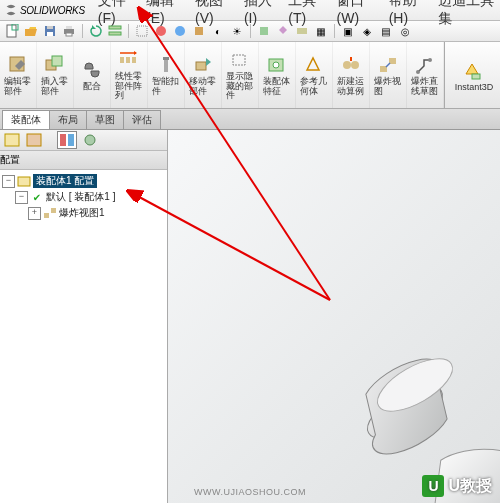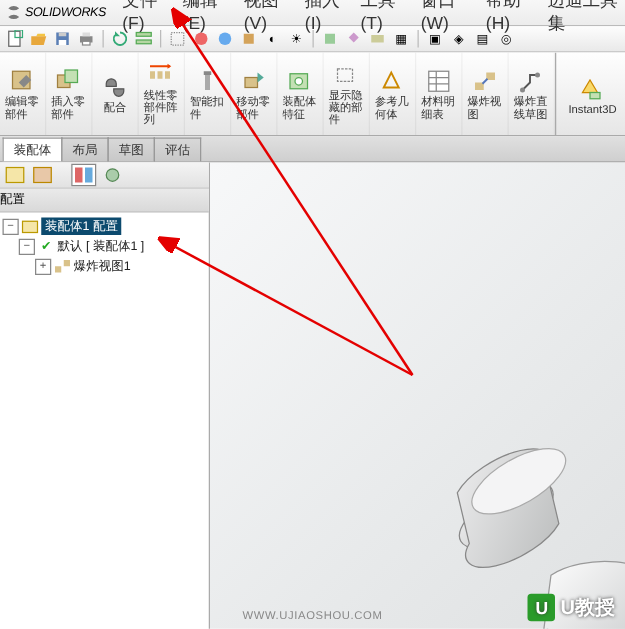--- a/index.html
+++ b/index.html
@@ -200,52 +200,51 @@
         <svg width="22" height="22">
           <rect x="4" y="8" width="10" height="8" fill="#d9c28a" stroke="#a08040"></rect>
           <path d="M14 4l5 4-5 4z" fill="#5a9"></path>
         </svg>
       </span>
     <span>移动零部件</span>
   </div>
   <div class="rbtn">
     <span class="ric">
         <svg width="22" height="22">
+          <rect x="4" y="6" width="12" height="10" fill="none" stroke="#888" stroke-dasharray="2 1"></rect>
+        </svg>
+      </span>
+    <span>显示隐藏的部件</span>
+  </div>
+  <div class="rbtn">
+    <span class="ric">
+        <svg width="22" height="22">
           <rect x="3" y="5" width="14" height="12" fill="#c4e0b4" stroke="#5a5"></rect>
           <circle cx="10" cy="11" r="3" fill="#fff" stroke="#5a5"></circle>
         </svg>
       </span>
     <span>装配体特征</span>
   </div>
   <div class="rbtn">
     <span class="ric">
         <svg width="22" height="22">
-          <rect x="4" y="6" width="12" height="10" fill="none" stroke="#888" stroke-dasharray="2 1"></rect>
-        </svg>
-      </span>
-    <span>显示隐藏的部件</span>
-  </div>
-  <div class="rbtn">
-    <span class="ric">
-        <svg width="22" height="22">
           <path d="M4 16L10 4l6 12z" fill="none" stroke="#c80" stroke-width="1.5"></path>
         </svg>
       </span>
     <span>参考几何体</span>
   </div>
   <div class="rbtn">
     <span class="ric">
         <svg width="22" height="22">
-          <rect x="3" y="3" width="16" height="16" fill="#fff" stroke="#888"></rect>
-          <line x1="3" y1="8" x2="19" y2="8" stroke="#888"></line>
-          <line x1="3" y1="13" x2="19" y2="13" stroke="#888"></line>
-          <line x1="9" y1="3" x2="9" y2="19" stroke="#888"></line>
-        </svg>
-      </span>
-    <span>材料明细表</span>
+          <circle cx="7" cy="11" r="4" fill="#d9c28a"></circle>
+          <circle cx="15" cy="11" r="4" fill="#d9c28a"></circle>
+          <path d="M11 3l0 4" stroke="#e40" stroke-width="2"></path>
+        </svg>
+      </span>
+    <span>新建运动算例</span>
   </div>
   <div class="rbtn">
     <span class="ric">
         <svg width="22" height="22">
           <rect x="3" y="12" width="7" height="6" fill="#d9c28a"></rect>
           <rect x="12" y="4" width="7" height="6" fill="#d9c28a"></rect>
           <line x1="9" y1="13" x2="13" y2="9" stroke="#57b" stroke-width="1.5"></line>
         </svg>
       </span>
     <span>爆炸视图</span>

